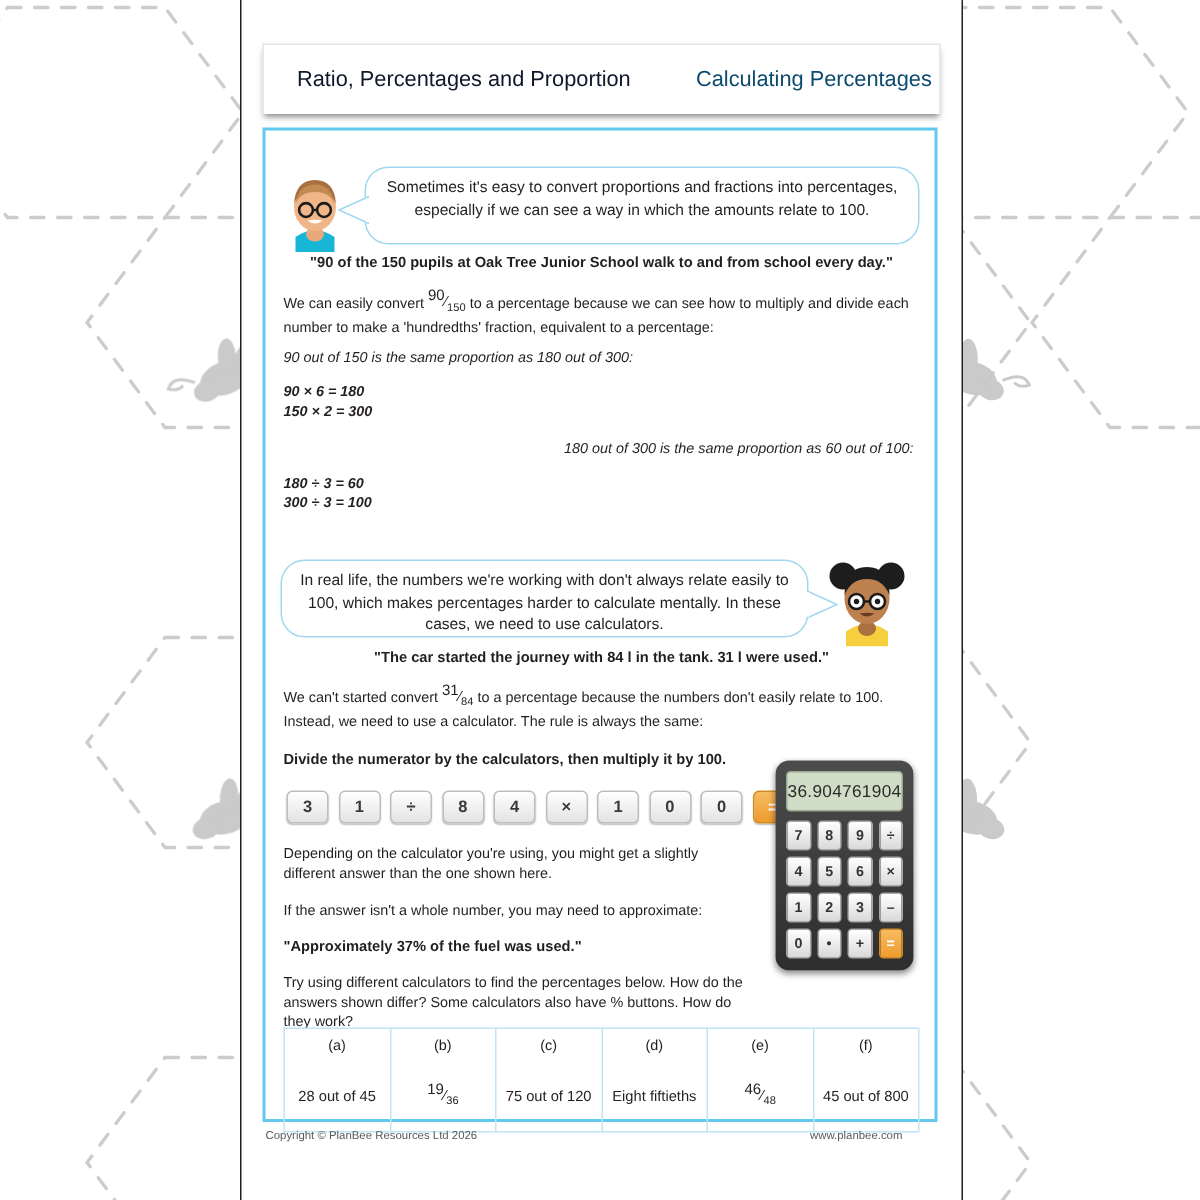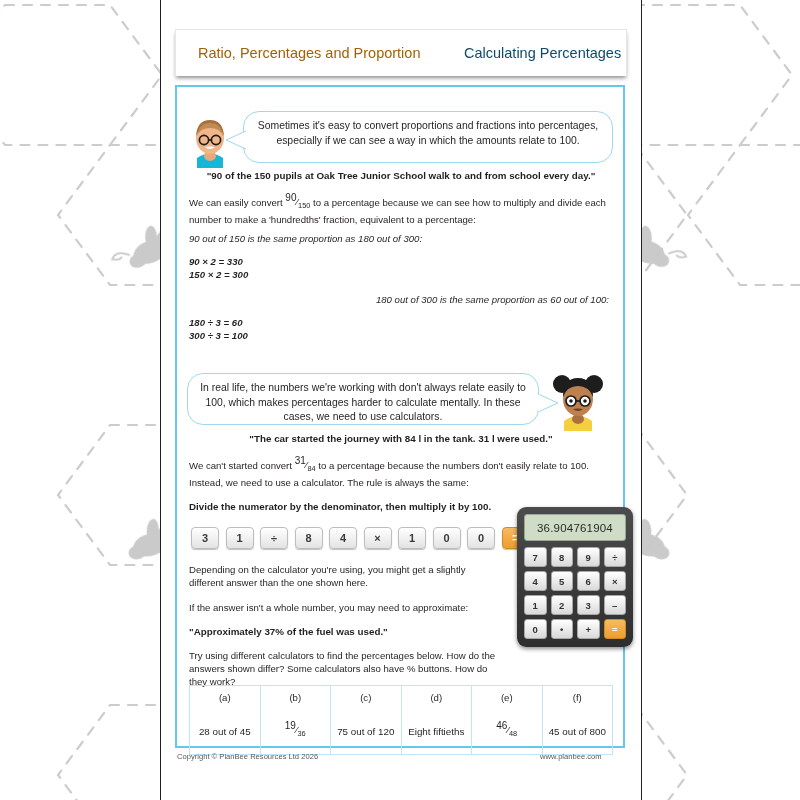--- a/index.html
+++ b/index.html
@@ -22,21 +22,21 @@
 
   
   #titlebar{
     position:absolute;left:14px;top:29px;width:450px;height:46px;
     background:#ffffff;
     box-shadow:0 3px 4px -1px rgba(0,0,0,.45);
     border:1px solid #e6e6e6;border-bottom:none;
     display:flex;align-items:center;
   }
   #titlebar .t-left{
-    position:absolute;left:22px;font-size:14.5px;color:#a16207;white-space:nowrap;
+    position:absolute;left:22px;font-size:14.5px;color:#0f172a;white-space:nowrap;
   }
   #titlebar .t-right{
     position:absolute;left:288px;font-size:14.5px;color:#0c4a6e;white-space:nowrap;
   }
 
   
   #content{
     position:absolute;left:14px;top:85px;width:450px;height:663px;
     border:2.5px solid #62c8ee;
     background:transparent;
@@ -76,21 +76,21 @@
     font-size:11px;font-weight:bold;color:#3a3a3a;
   }
   .key.op{font-weight:bold;}
   .key.eq{
     background:linear-gradient(#f6bb62,#ef9c2e);
     border:1px solid #d08a25;color:#ffffff;font-size:12px;
   }
 
   
   #calc{
-    position:absolute;left:340px;top:400px;width:116px;height:140px;
+    position:absolute;left:340px;top:400px;width:92px;height:140px;
     background:linear-gradient(#4c4c4c,#2e2e2e);
     border-radius:9px;
     box-shadow:0 2px 4px rgba(0,0,0,.45);
     padding:7px;box-sizing:border-box;
   }
   #calcscreen{
     height:25px;background:#cfdcc6;border:1px solid #9aa893;border-radius:3px;
     display:flex;align-items:center;justify-content:center;
     font-size:11.5px;color:#2b2b2b;letter-spacing:.2px;
   }
@@ -232,21 +232,21 @@
           <line x1="20" y1="3" x2="20" y2="19" stroke="#ffffff" stroke-width="2"></line>
         </svg>
 
         <div class="txt bold center" style="left:14px;top:62px;width:420px;font-size:9.8px;">"90 of the 150 pupils at Oak Tree Junior School walk to and from school every day."</div>
 
         <div class="txt" style="left:12px;top:85px;width:428px;">
           <span>We can easily convert </span><span class="frac"><sup>90</sup>⁄<sub>150</sub></span><span> to a percentage because we can see how to multiply and divide each number to make a 'hundredths' fraction, equivalent to a percentage:</span>
         </div>
 
         <div class="txt ital" style="left:12px;top:125px;width:420px;">90 out of 150 is the same proportion as 180 out of 300:</div>
-        <div class="txt bold ital" style="left:12px;top:148px;">90 × 2 = 330</div>
+        <div class="txt bold ital" style="left:12px;top:148px;">90 × 6 = 180</div>
         <div class="txt bold ital" style="left:12px;top:161px;">150 × 2 = 300</div>
 
         <div class="txt ital" style="left:12px;top:186px;width:420px;text-align:right;">180 out of 300 is the same proportion as 60 out of 100:</div>
         <div class="txt bold ital" style="left:12px;top:209px;">180 ÷ 3 = 60</div>
         <div class="txt bold ital" style="left:12px;top:222px;">300 ÷ 3 = 100</div>
 
 
         <svg class="avatar" style="left:374px;top:262px;" width="54" height="62" viewBox="0 0 54 62">
           <path d="M13 52 q14 -10 28 0 l0 10 l-28 0 z" fill="#f5cf3d"></path>
           <ellipse cx="27" cy="50" rx="6" ry="5" fill="#a9713f"></ellipse>
@@ -269,21 +269,21 @@
           <path d="M1 2 L21 11 L1 20" fill="#ffffff" stroke="#9fd8ef" stroke-width="1"></path>
           <line x1="2" y1="3" x2="2" y2="19" stroke="#ffffff" stroke-width="2"></line>
         </svg>
 
         <div class="txt bold center" style="left:14px;top:325px;width:420px;font-size:9.8px;">"The car started the journey with 84 l in the tank. 31 l were used."</div>
 
         <div class="txt" style="left:12px;top:348px;width:428px;">
           <span>We can't started convert </span><span class="frac"><sup>31</sup>⁄<sub>84</sub></span><span> to a percentage because the numbers don't easily relate to 100. Instead, we need to use a calculator. The rule is always the same:</span>
         </div>
 
-        <div class="txt bold" style="left:12px;top:393px;width:428px;font-size:9.8px;">Divide the numerator by the denominator, then multiply it by 100.</div>
+        <div class="txt bold" style="left:12px;top:393px;width:428px;font-size:9.8px;">Divide the numerator by the calculators, then multiply it by 100.</div>
 
         <div id="keyrow">
           <div class="key">3</div>
           <div class="key">1</div>
           <div class="key op">÷</div>
           <div class="key">8</div>
           <div class="key">4</div>
           <div class="key op">×</div>
           <div class="key">1</div>
           <div class="key">0</div>

